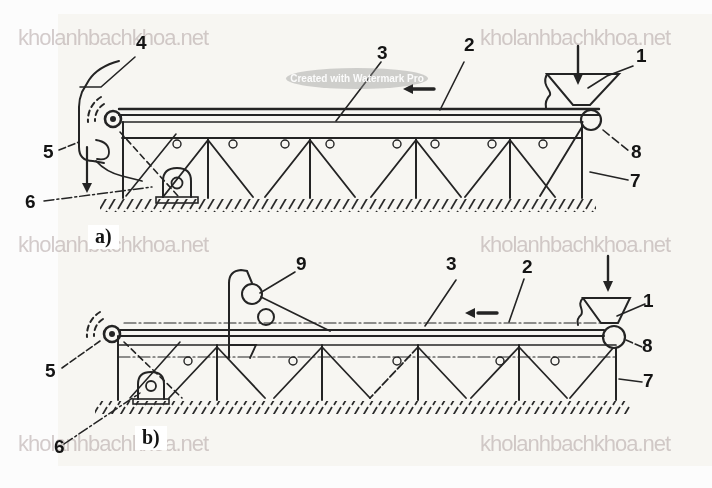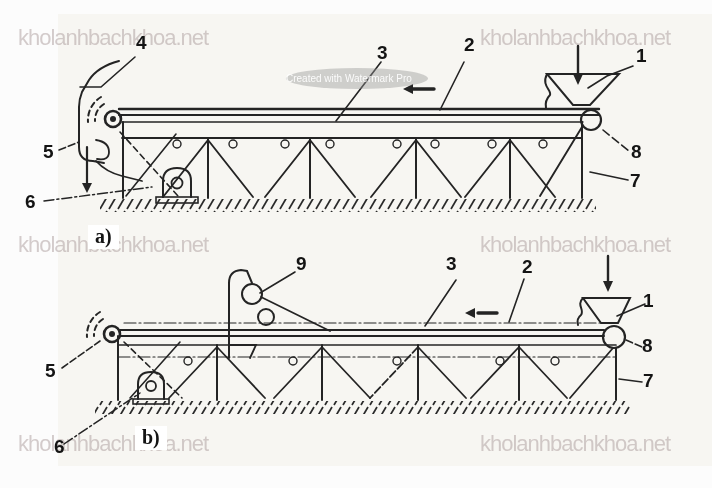--- a/index.html
+++ b/index.html
@@ -8,21 +8,21 @@
     background:#fcfcfc;font-family:"Liberation Sans",sans-serif;
   }
   .paper{position:absolute;left:58px;top:14px;width:654px;height:452px;background:#f7f6f2;}
   .wm{
     position:absolute;white-space:nowrap;font-size:22px;letter-spacing:-1px;
     color:rgba(172,158,158,0.52);font-weight:400;pointer-events:none;
   }
   .badge{
     position:absolute;left:286px;top:68px;width:142px;height:21px;border-radius:50%;
     background:rgba(150,150,150,0.42);color:rgba(255,255,255,0.92);
-    font-size:10px;line-height:21px;text-align:left;
+    font-size:10px;line-height:21px;text-align:center;font-weight:bold;
   }
   svg{position:absolute;left:0;top:0;}
   .lbl{
     position:absolute;font-weight:bold;font-size:19px;color:#141414;
     font-family:"Liberation Sans",sans-serif;line-height:1;
   }
   .cap{
     position:absolute;font-weight:bold;font-size:20px;color:#141414;
     font-family:"Liberation Serif",serif;background:#ffffff;padding:1px 7px 3px 7px;
     line-height:1;

